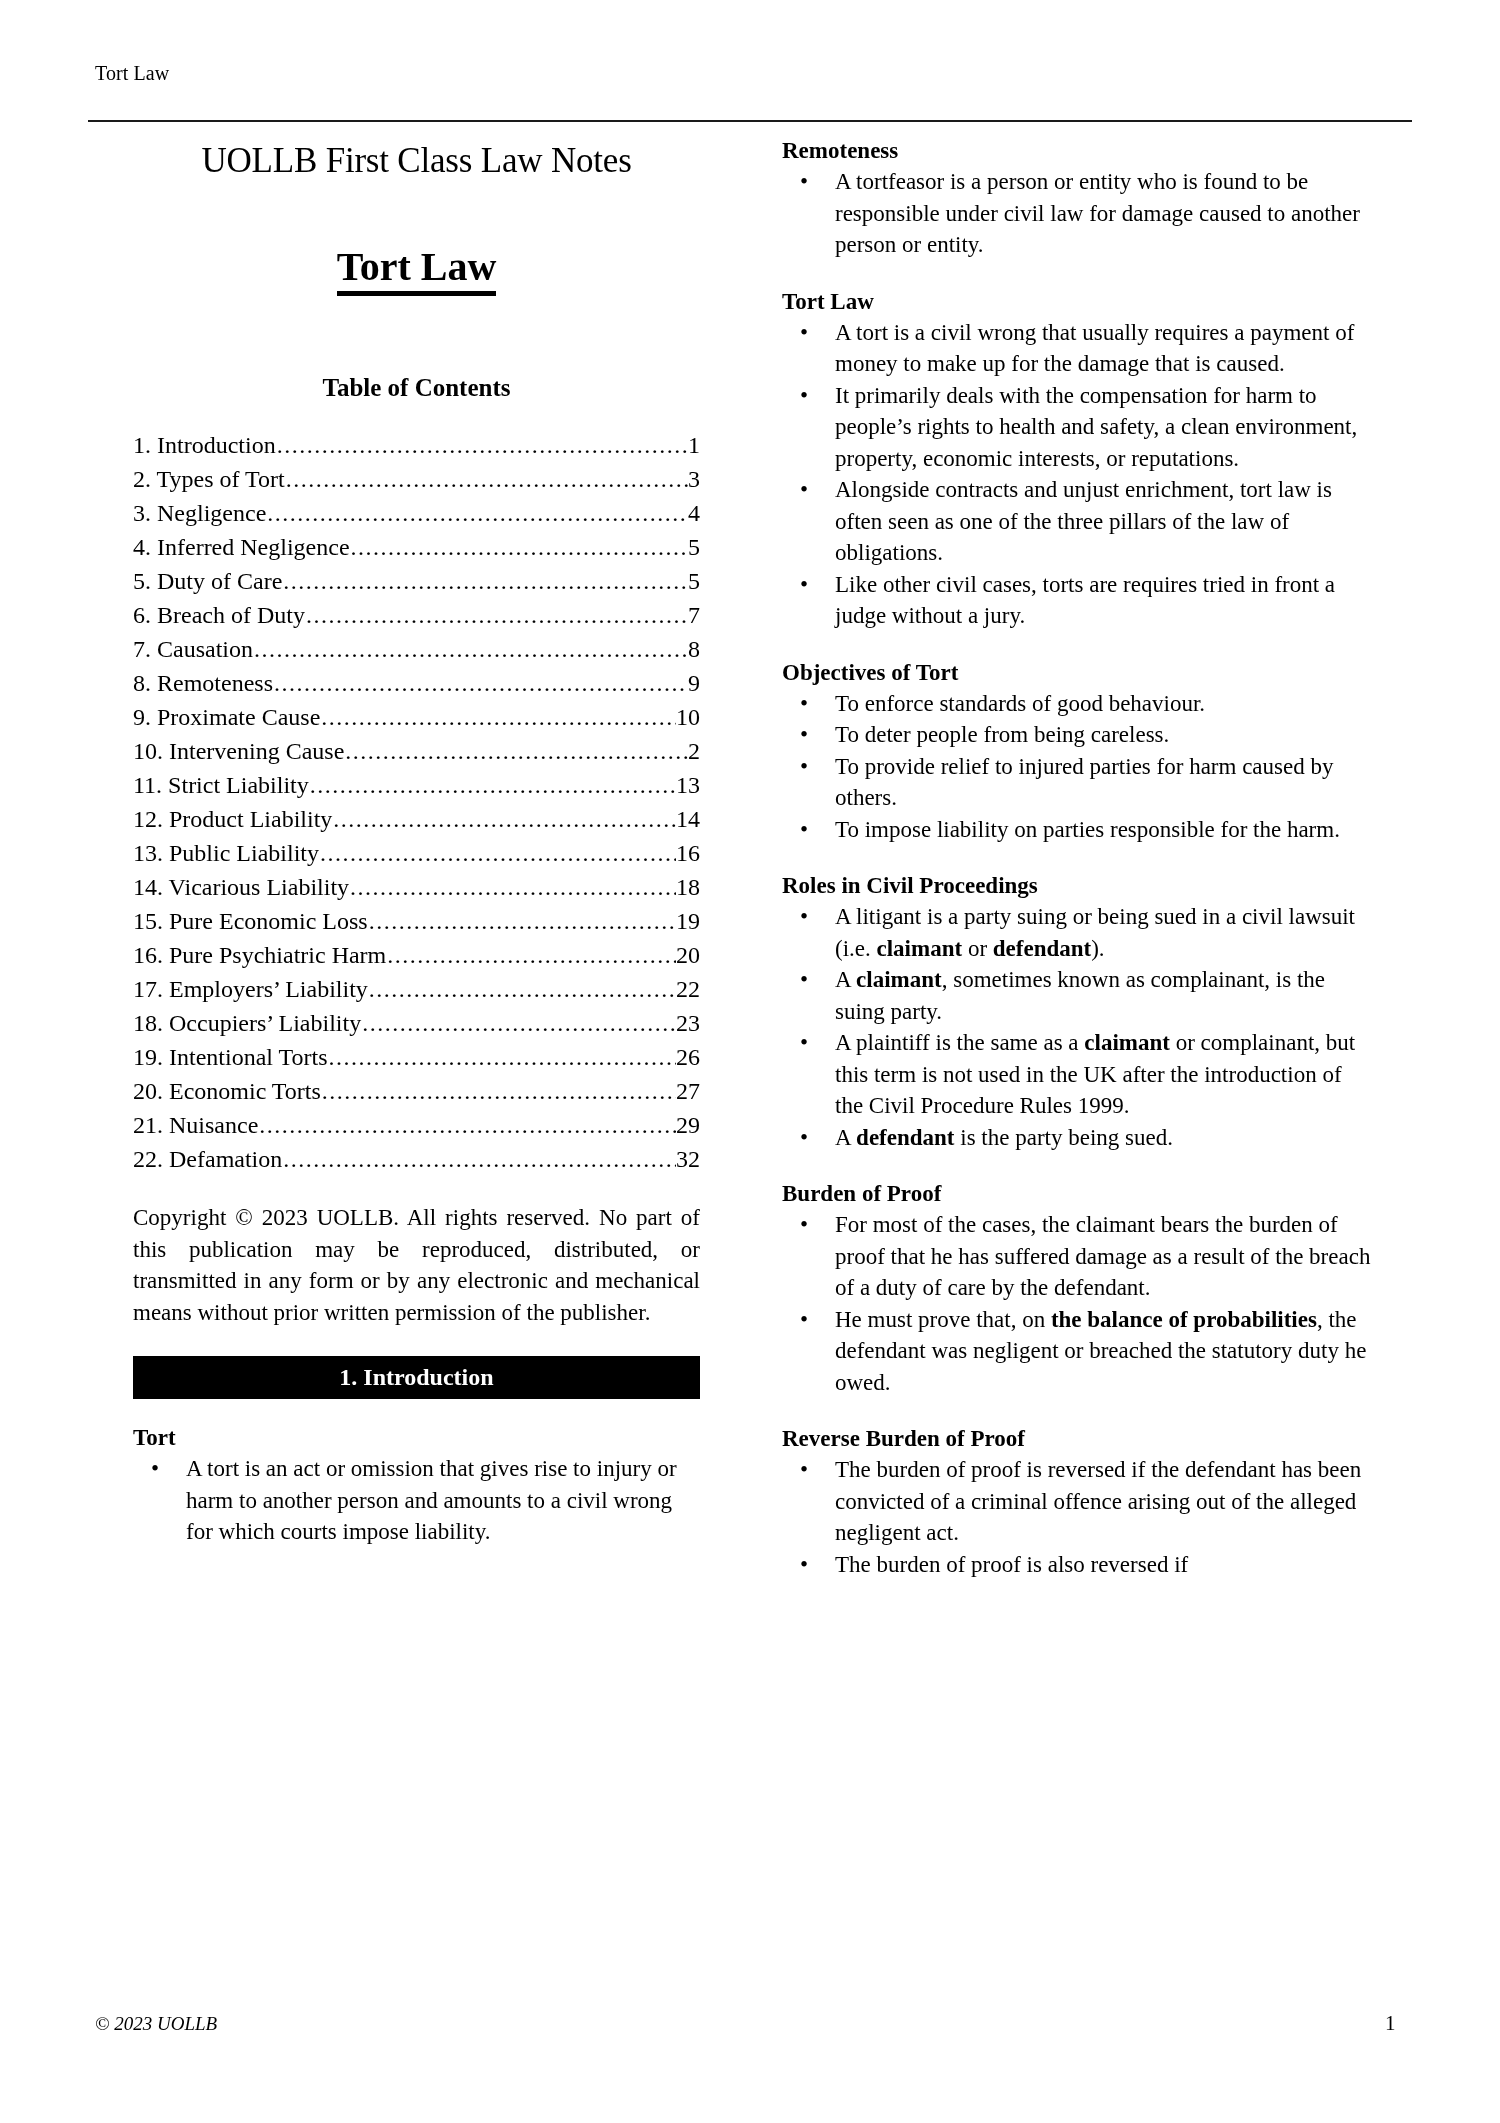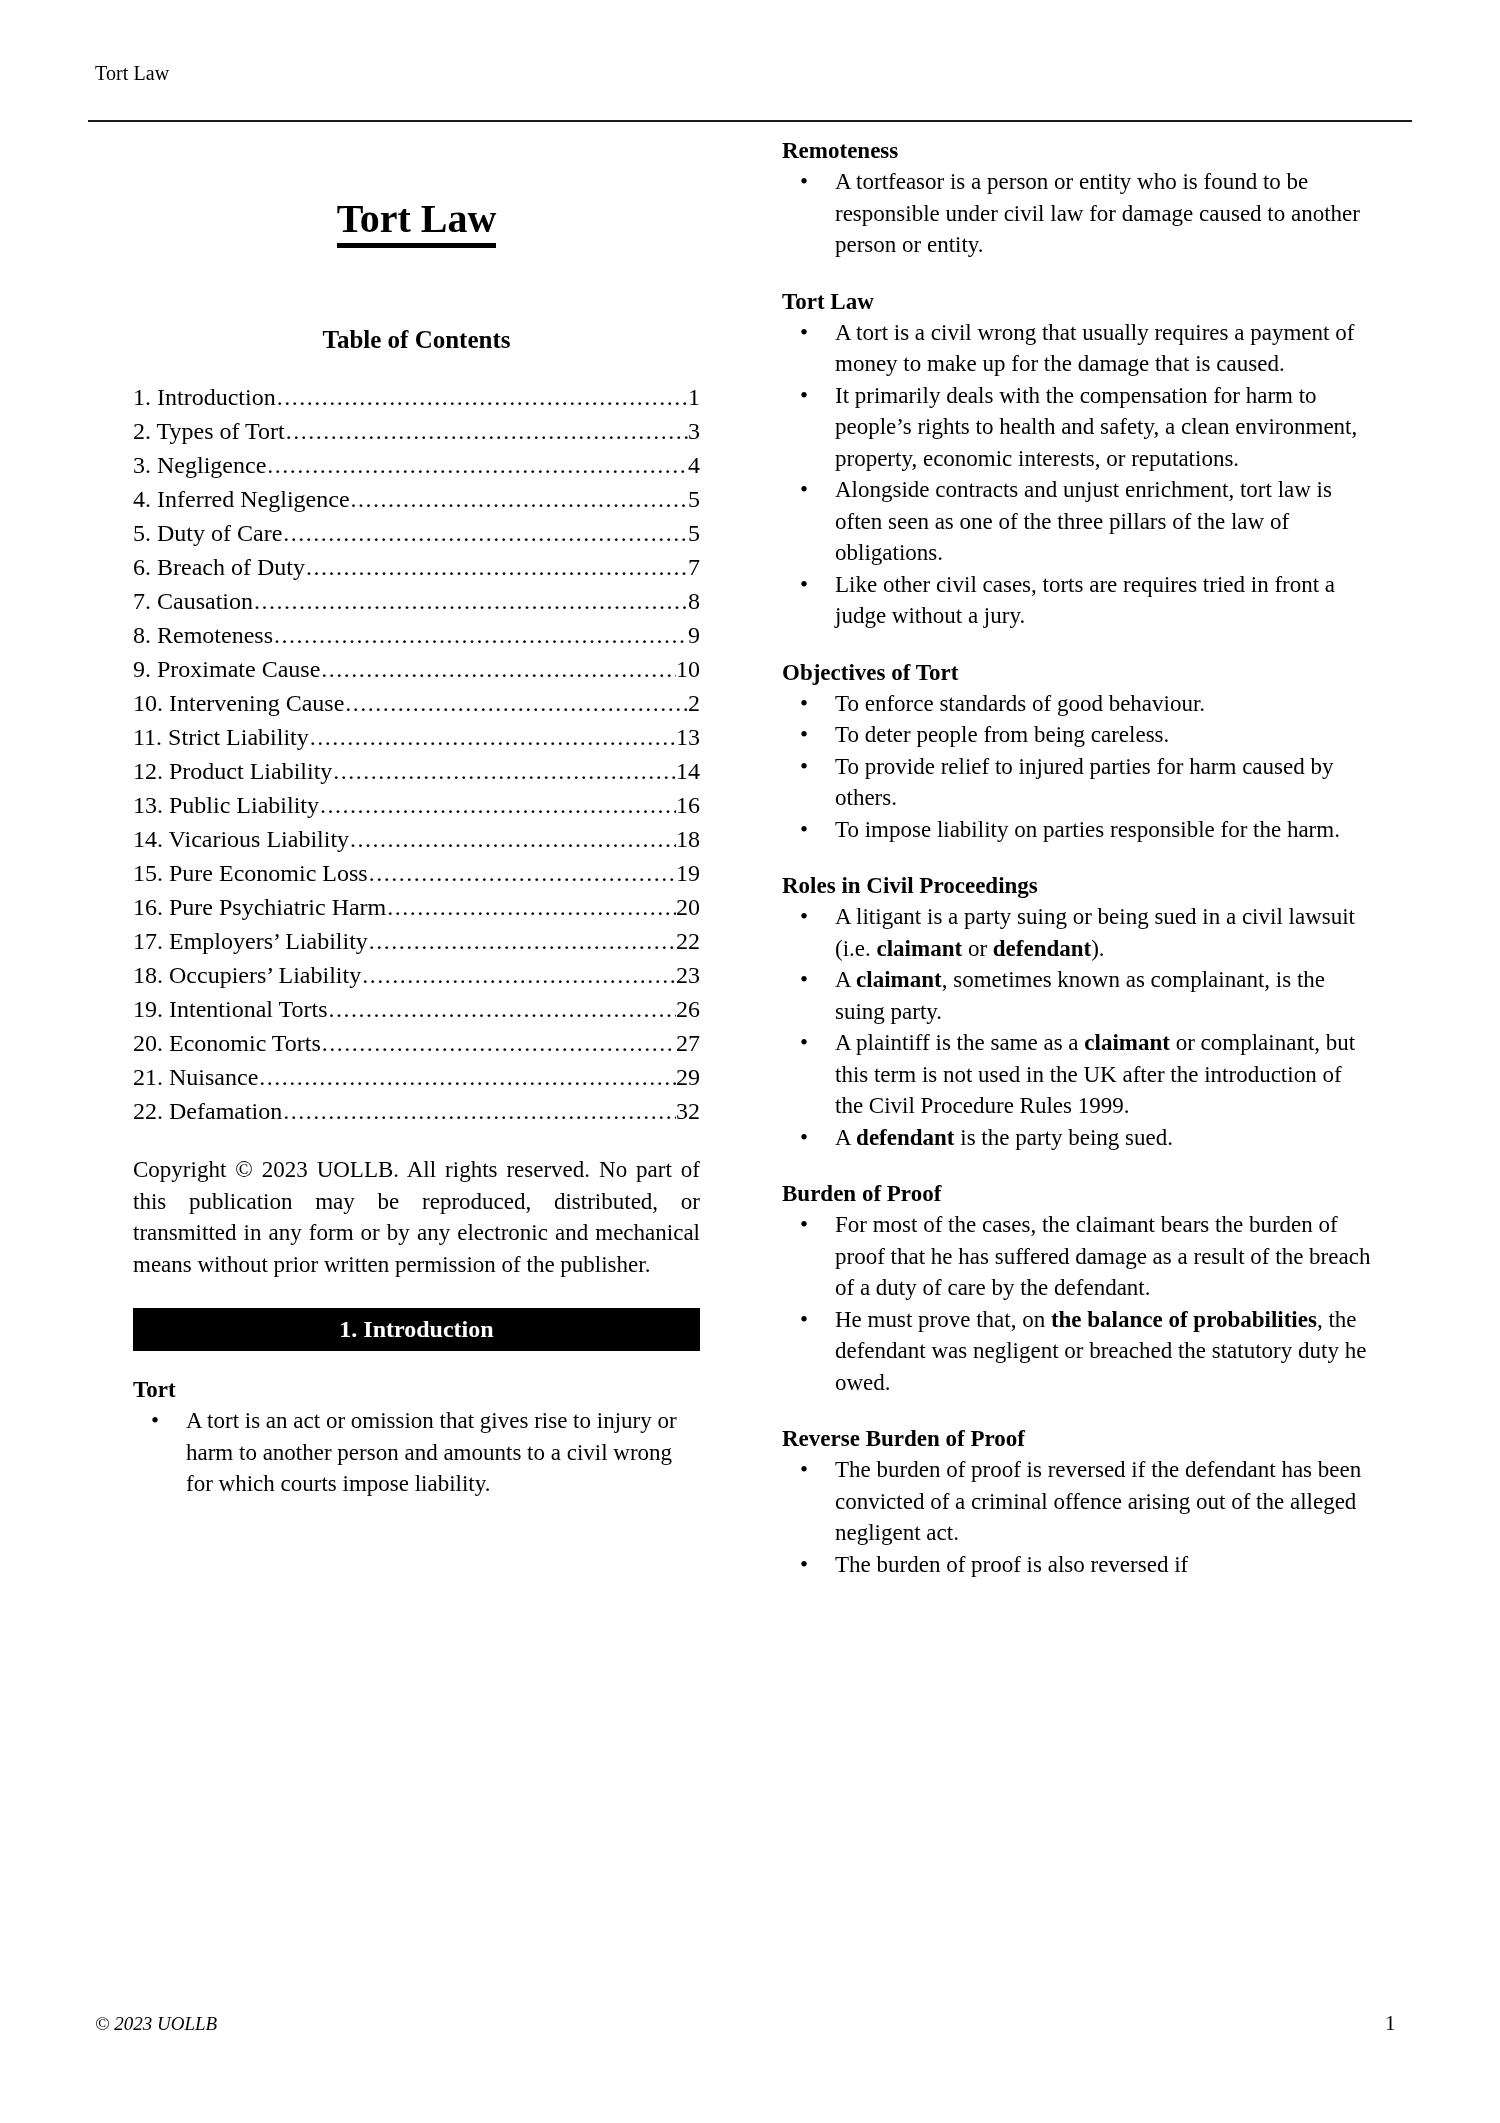--- a/index.html
+++ b/index.html
@@ -196,20 +196,21 @@
 
 <div id="page">
 
   <div class="running-head">Tort Law</div>
   <div class="header-rule"></div>
 
   <div class="columns">
 
     <div class="col-left">
 
+      <div class="series-title">UOLLB First Class Law Notes</div>
 
       <div class="doc-title"><span>Tort Law</span></div>
 
       <div class="toc-heading">Table of Contents</div>
 
       <ul class="toc-list" id="toc-list">
           <li class="toc-row">
             <span class="toc-label">1. Introduction</span>
             <span class="toc-dots">..........................................................................................</span>
             <span class="toc-page">1</span>

